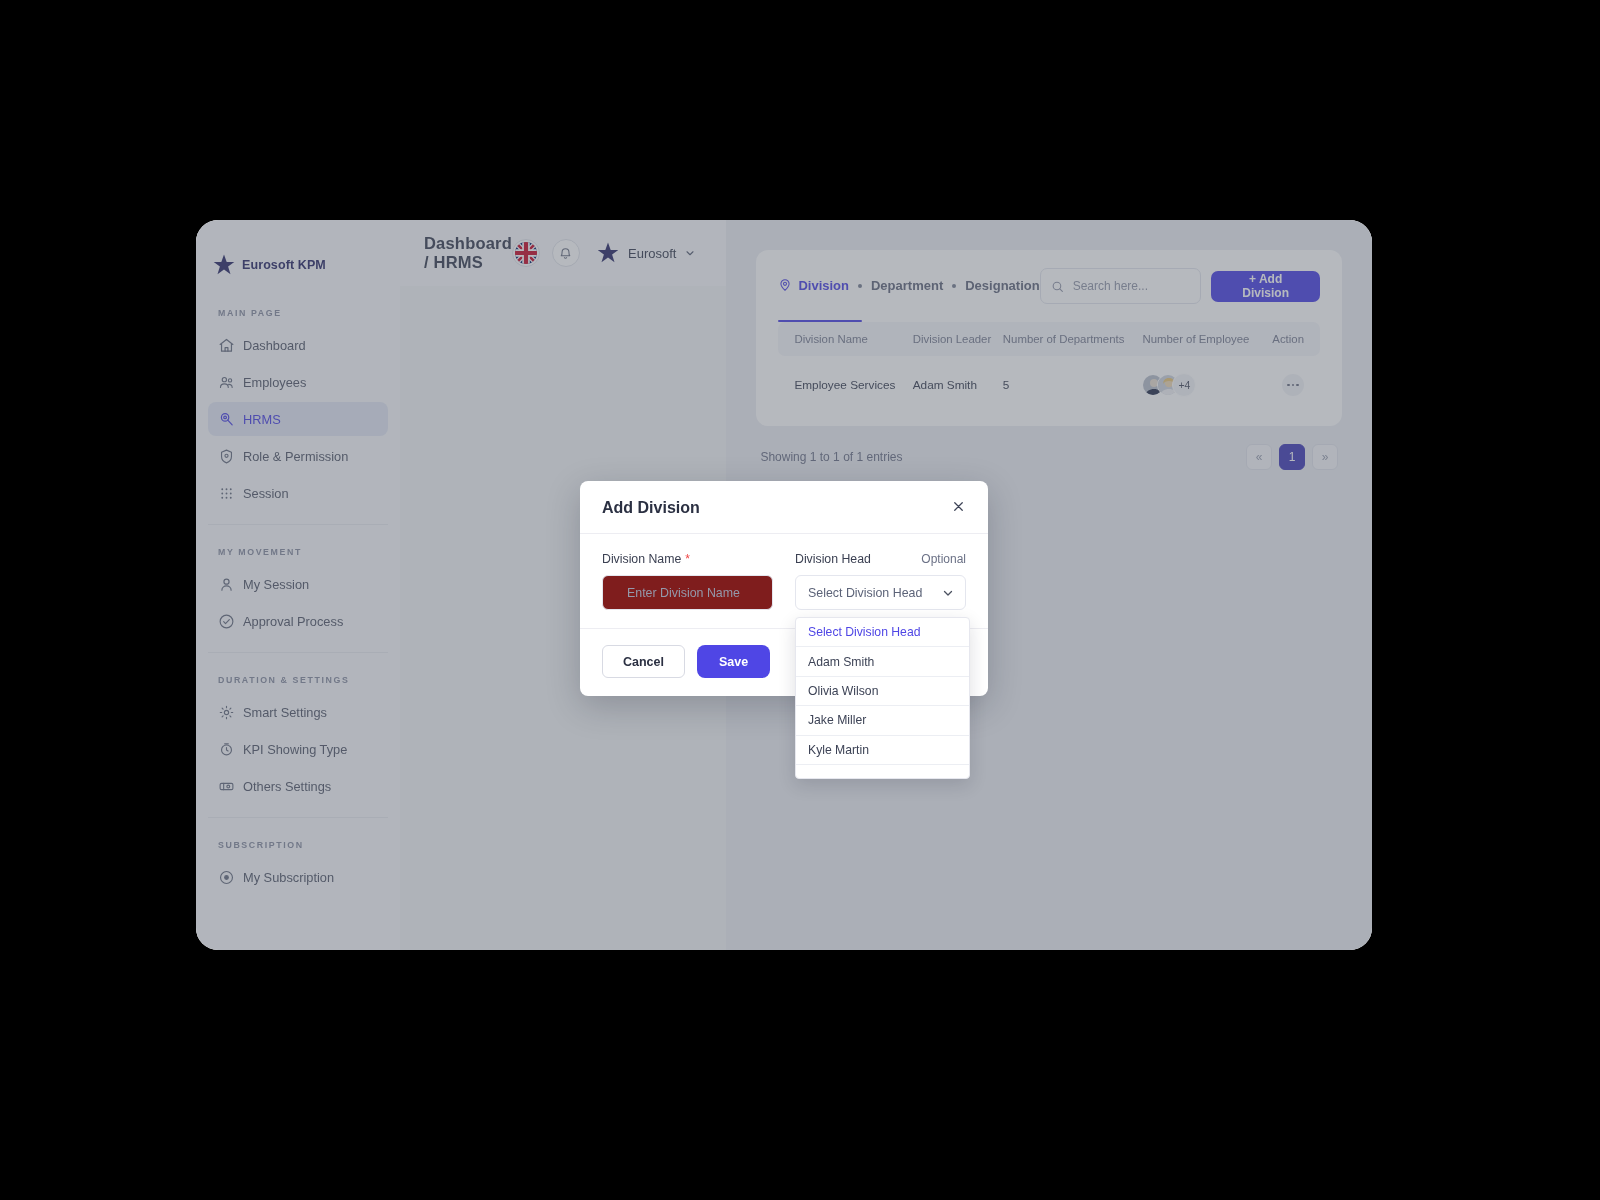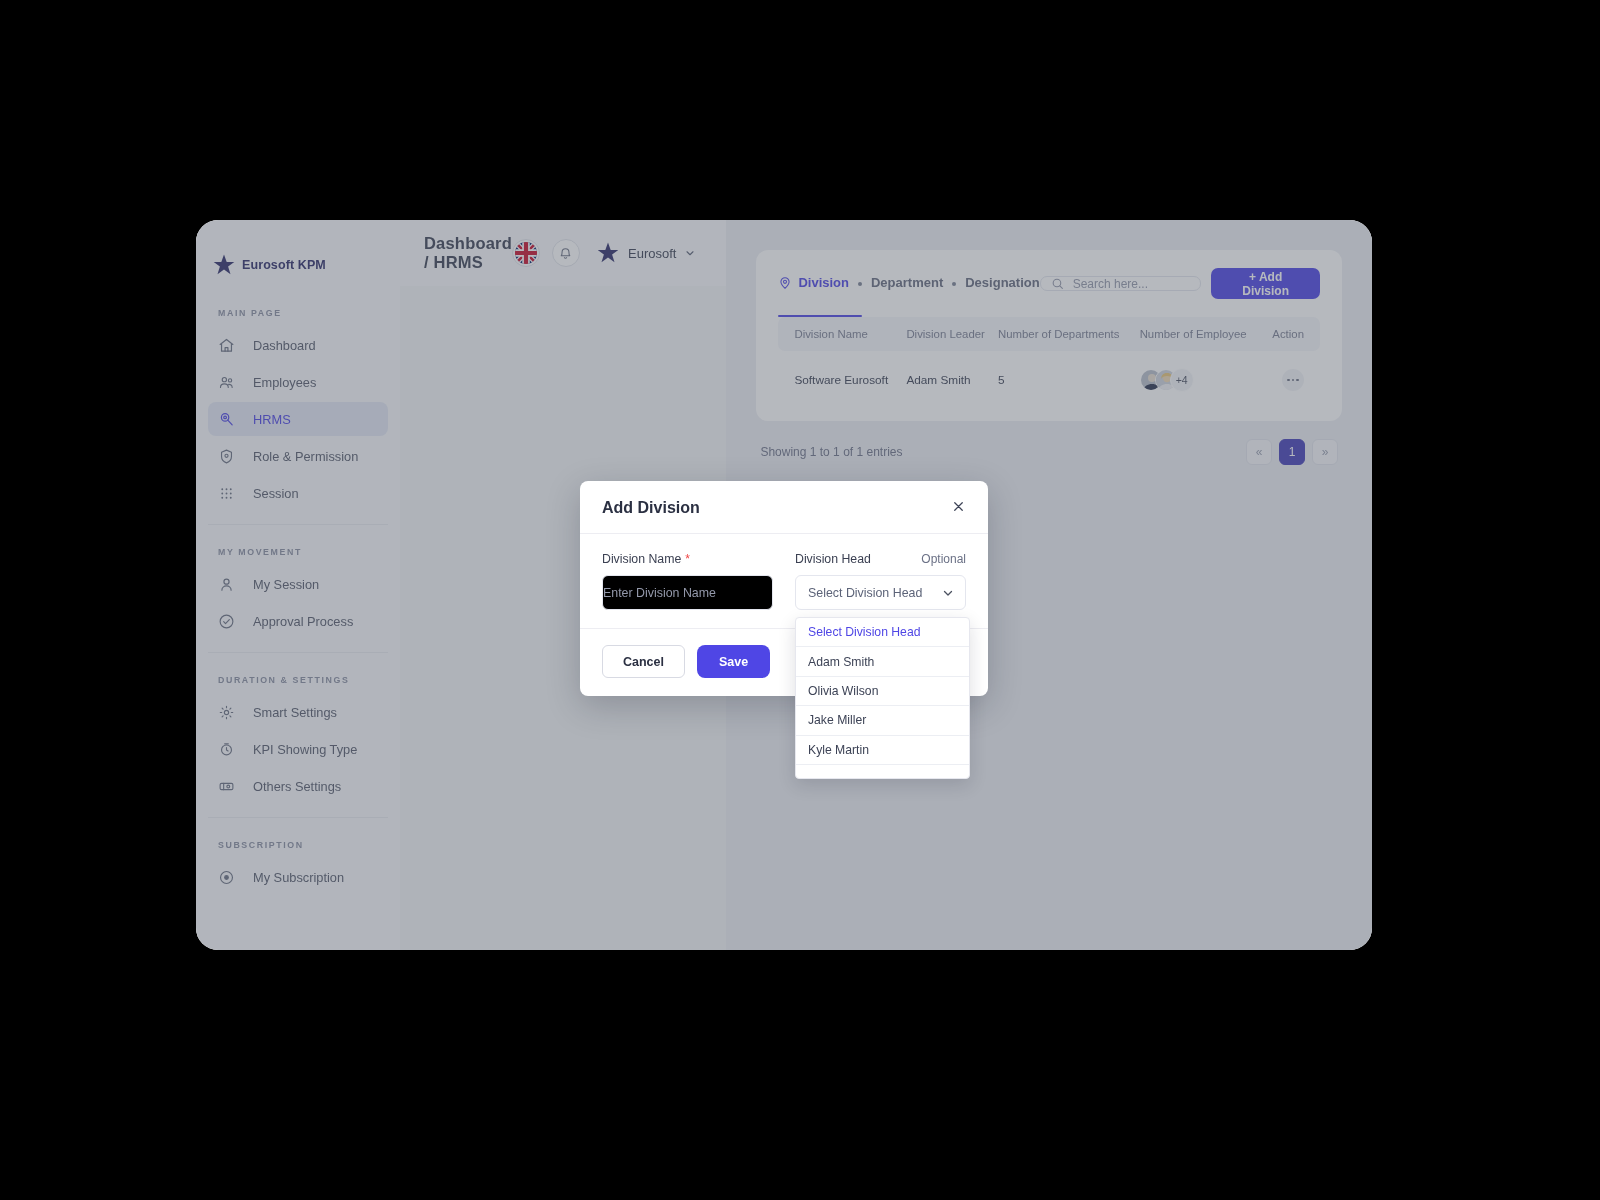--- a/index.html
+++ b/index.html
@@ -51,21 +51,21 @@
     letter-spacing: .1px;
   }
   .nav-section-title {
     font-size: 8.8px; font-weight: bold; color: #8a8fa3;
     letter-spacing: 1.6px;
     padding: 0 0 0 22px;
     margin: 22px 0 10px 0;
     text-transform: uppercase;
   }
   .nav-item {
-    display: flex; align-items: center; gap: 18px;
+    display: flex; align-items: center; gap: 8px;
     height: 34px;
     margin: 3px 12px;
     padding: 0 10px;
     border-radius: 8px;
     color: #565b6d;
     font-size: 12.8px;
     cursor: pointer;
   }
   .nav-item .nic { width: 17px; height: 17px; flex: 0 0 17px; display:block; }
   .nav-item.active {
@@ -134,22 +134,22 @@
     cursor: pointer; padding-bottom: 2px;
   }
   .tab.active { color: #4f46e5; }
   .tab-dot { width: 4px; height: 4px; border-radius: 50%; background: #7d8396; }
   .tab-underline {
     height: 2px; background: #4f46e5;
     width: 84px; margin-top: 16px; border-radius: 2px;
   }
   .head-right { margin-left: auto; display: flex; align-items: center; gap: 10px; }
   .search-box {
-    display: flex; gap: 9px;
-    width: 166px; height: 15px;
+    display: flex; align-items: center; gap: 9px;
+    width: 166px; height: 36px;
     border: 1px solid #e4e6ee; border-radius: 7px;
     padding: 0 10px;
   }
   .search-placeholder { font-size: 12px; color: #9499ab; }
   .btn-primary {
     background: #4f46e5; color: #fff;
     border: none; border-radius: 7px;
     height: 31px; padding: 0 14px;
     font-size: 12px; font-weight: bold;
     font-family: "Liberation Sans", sans-serif;
@@ -236,23 +236,23 @@
   }
   .modal-body { padding: 18px 22px 0 22px; display: flex; gap: 22px; }
   .field { flex: 1 1 0; min-width: 0; }
   .field-label-row { display: flex; align-items: center; margin-bottom: 9px; }
   .field-label { font-size: 12.3px; color: #3b4052; }
   .req { color: #ef4444; margin-left: 4px; font-size: 12px; }
   .optional { margin-left: auto; font-size: 12px; color: #6b7186; text-align: center; }
   .input-box {
     height: 35px; border: 1px solid #e4e6ee; border-radius: 6px;
     display: flex; align-items: center;
-    padding: 0 0;
+    padding: 0 24px;
     font-size: 12.4px; color: #9499ab;
-    background: #000000;
+    background: #7f1d1d;
     cursor: text;
   }
   .select-box {
     height: 35px; border: 1px solid #e4e6ee; border-radius: 6px;
     display: flex; align-items: center;
     padding: 0 10px 0 12px;
     font-size: 12.4px; color: #5c6378;
     background: #fff;
     cursor: pointer;
     position: relative;
@@ -505,21 +505,21 @@
             <tr>
               <th>Division Name</th>
               <th>Division Leader</th>
               <th>Number of Departments</th>
               <th>Number of Employee</th>
               <th>Action</th>
             </tr>
           </thead>
           <tbody>
             <tr>
-              <td>Software Eurosoft</td>
+              <td>Employee Services</td>
               <td>Adam Smith</td>
               <td>5</td>
               <td>
                 <div class="avatars">
                   <div class="av">
                     <svg width="22" height="22" viewBox="0 0 22 22">
                       <rect width="22" height="22" fill="#b9c0cc"></rect>
                       <circle cx="11" cy="8" r="4" fill="#e8ded0"></circle>
                       <path d="M2 22c0-5 4-8 9-8s9 3 9 8z" fill="#2c3550"></path>
                     </svg>

